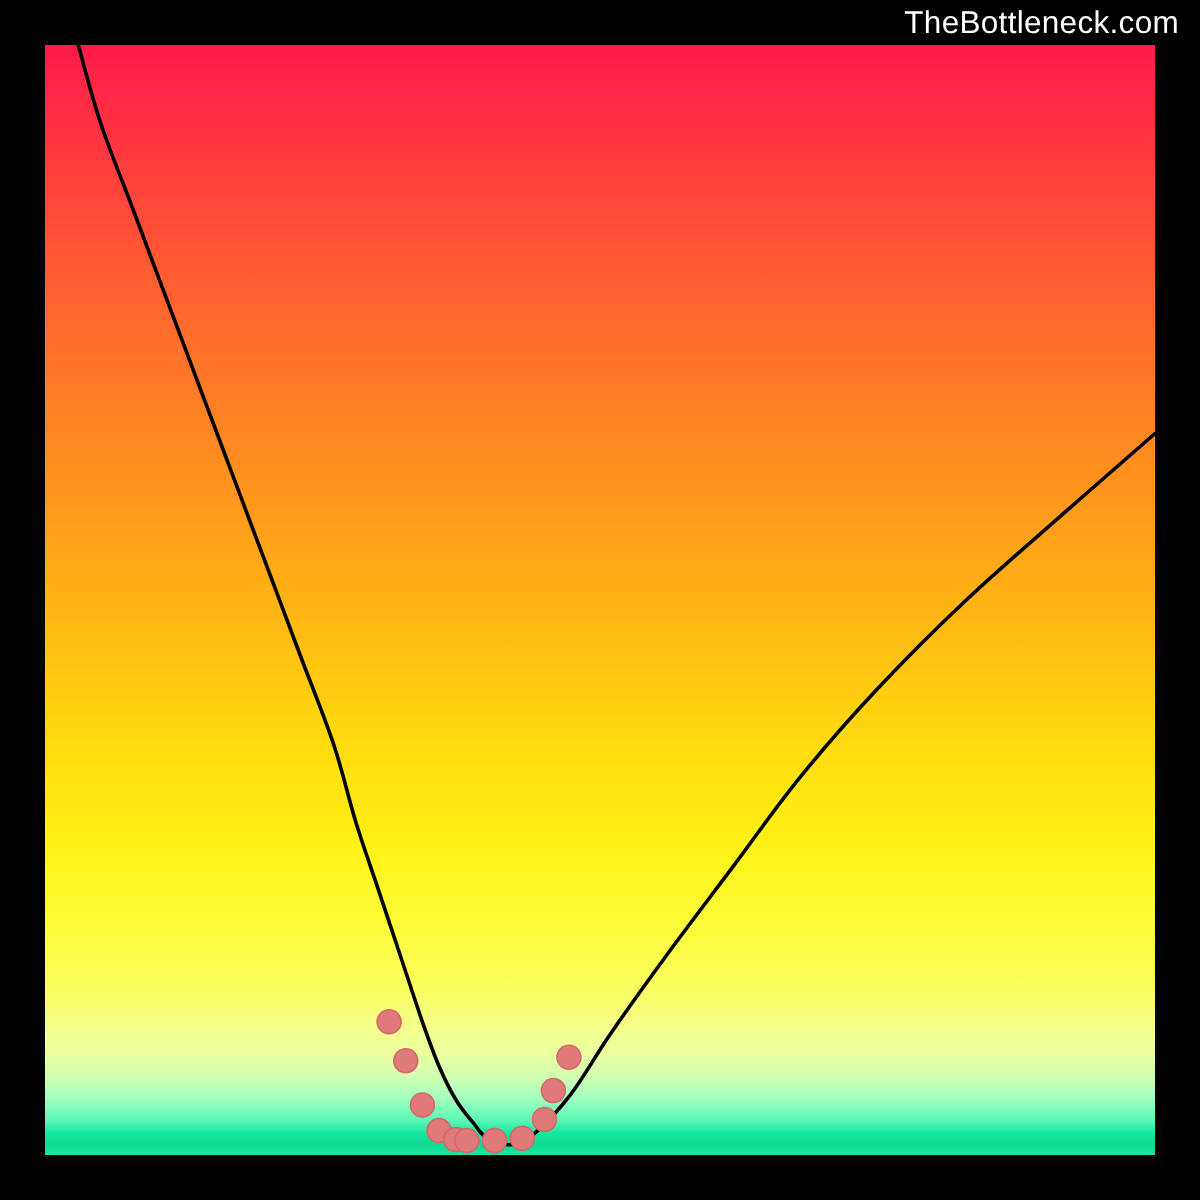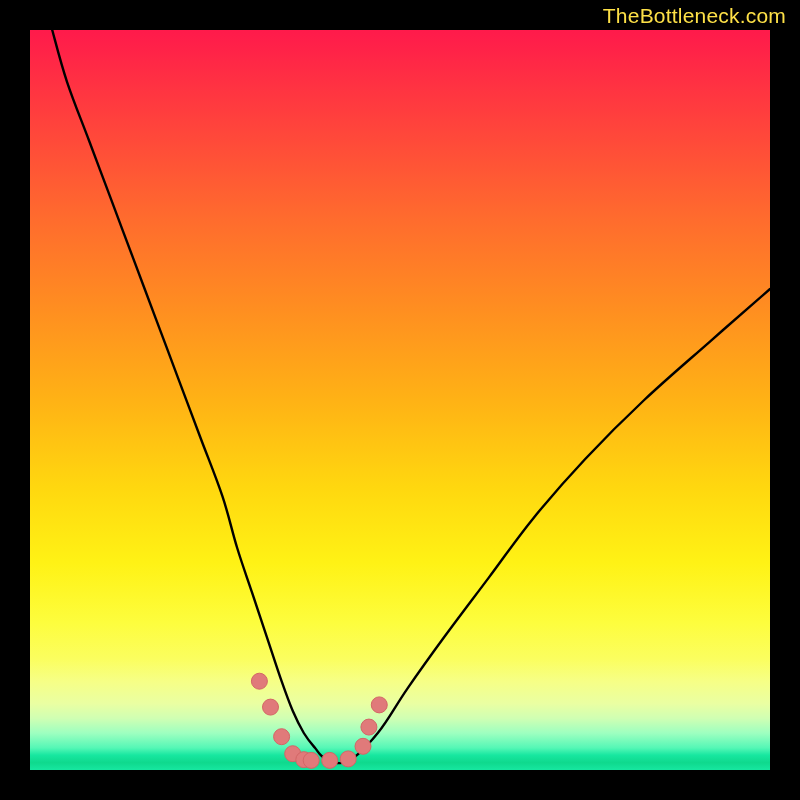--- a/index.html
+++ b/index.html
@@ -40,21 +40,21 @@
       #55f7b6 97%,
       #17e7a0 98%,
       #0fd98d 99%,
       #17e7a0 100%
     );
   }
   .watermark {
     position: absolute;
     top: 4px;
     right: 14px;
-    color: #fde047;
+    color: #ffffff;
     font-size: 21px;
     font-weight: 500;
     letter-spacing: 0.2px;
     user-select: none;
   }
   svg.curve {
     position: absolute;
     left: 0;
     top: 0;
     width: 740px;

